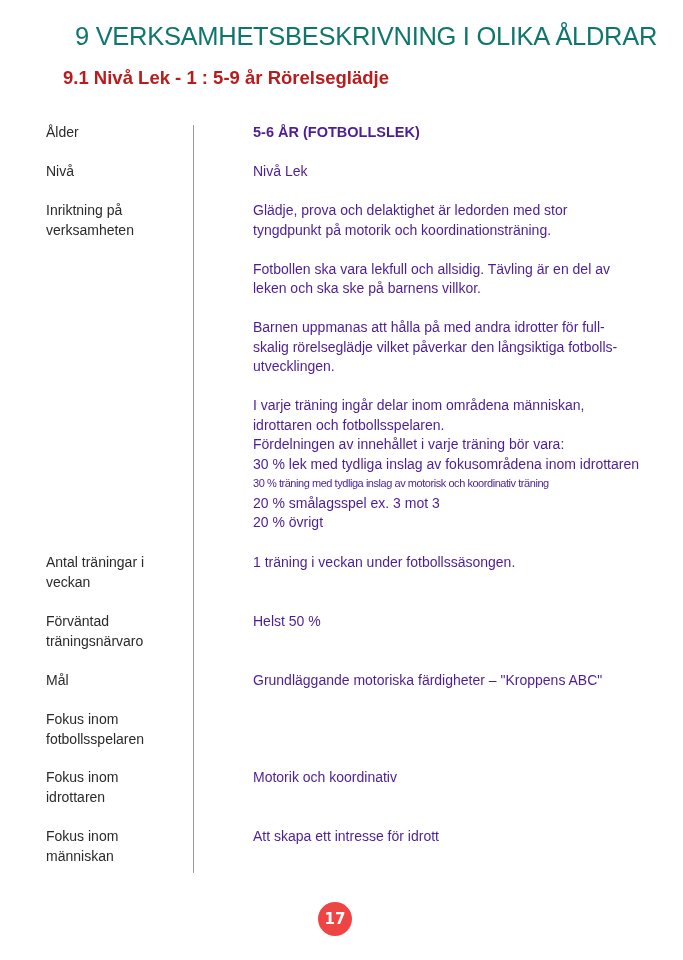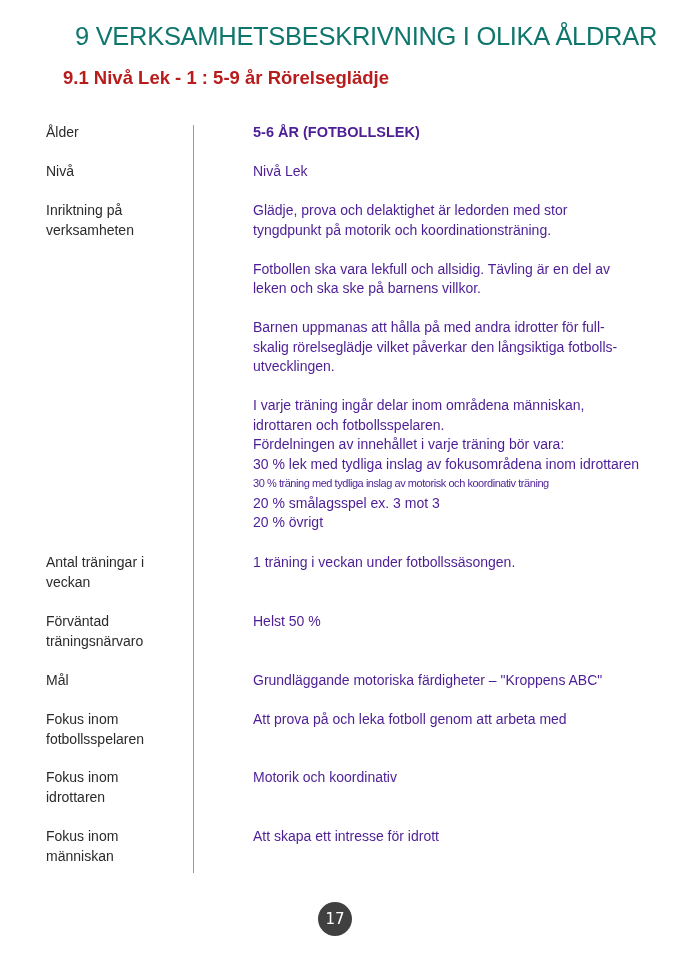--- a/index.html
+++ b/index.html
@@ -81,24 +81,24 @@
       letter-spacing: -0.45px;
       font-size: 11px;
     }
     .page-badge {
       position: absolute;
       left: 318px;
       top: 902px;
       width: 34px;
       height: 34px;
       border-radius: 50%;
-      background: #404040;
+      background: #ef4444;
       color: #ffffff;
       font-size: 15px;
-      font-weight: normal;
+      font-weight: bold;
       display: flex;
       align-items: center;
       justify-content: center;
       font-family: "DejaVu Sans", sans-serif;
     }
   </style>
 </head>
 <body>
 
 <h1 class="page-title">9 VERKSAMHETSBESKRIVNING I OLIKA ÅLDRAR</h1>
@@ -167,21 +167,20 @@
   <div class="label">Mål</div>
   <div class="value">Grundläggande motoriska färdigheter – "Kroppens ABC"</div>
 </div>
 
 <div class="row" style="top:710px;">
   <div class="label">
     <span class="line">Fokus inom</span>
     <span class="line">fotbollsspelaren</span>
   </div>
   <div class="value">
-    <span class="line">Att prova på och leka fotboll genom att arbeta med</span>
   </div>
 </div>
 
 <div class="row" style="top:768px;">
   <div class="label">
     <span class="line">Fokus inom</span>
     <span class="line">idrottaren</span>
   </div>
   <div class="value">Motorik och koordinativ</div>
 </div>

